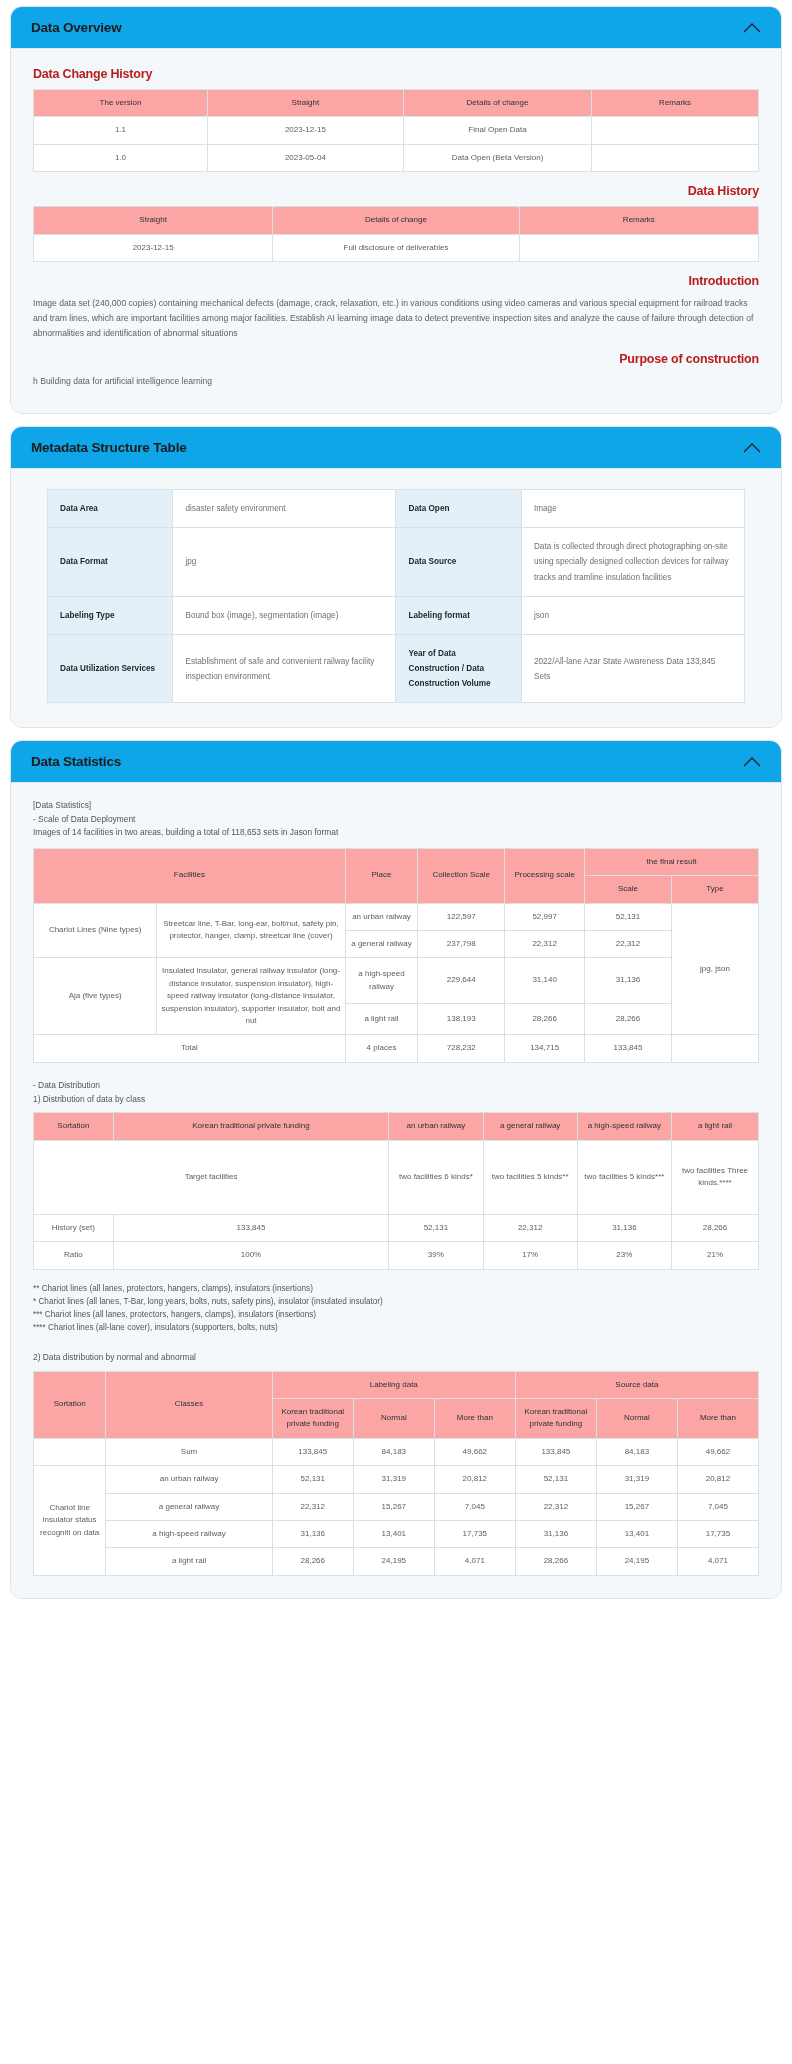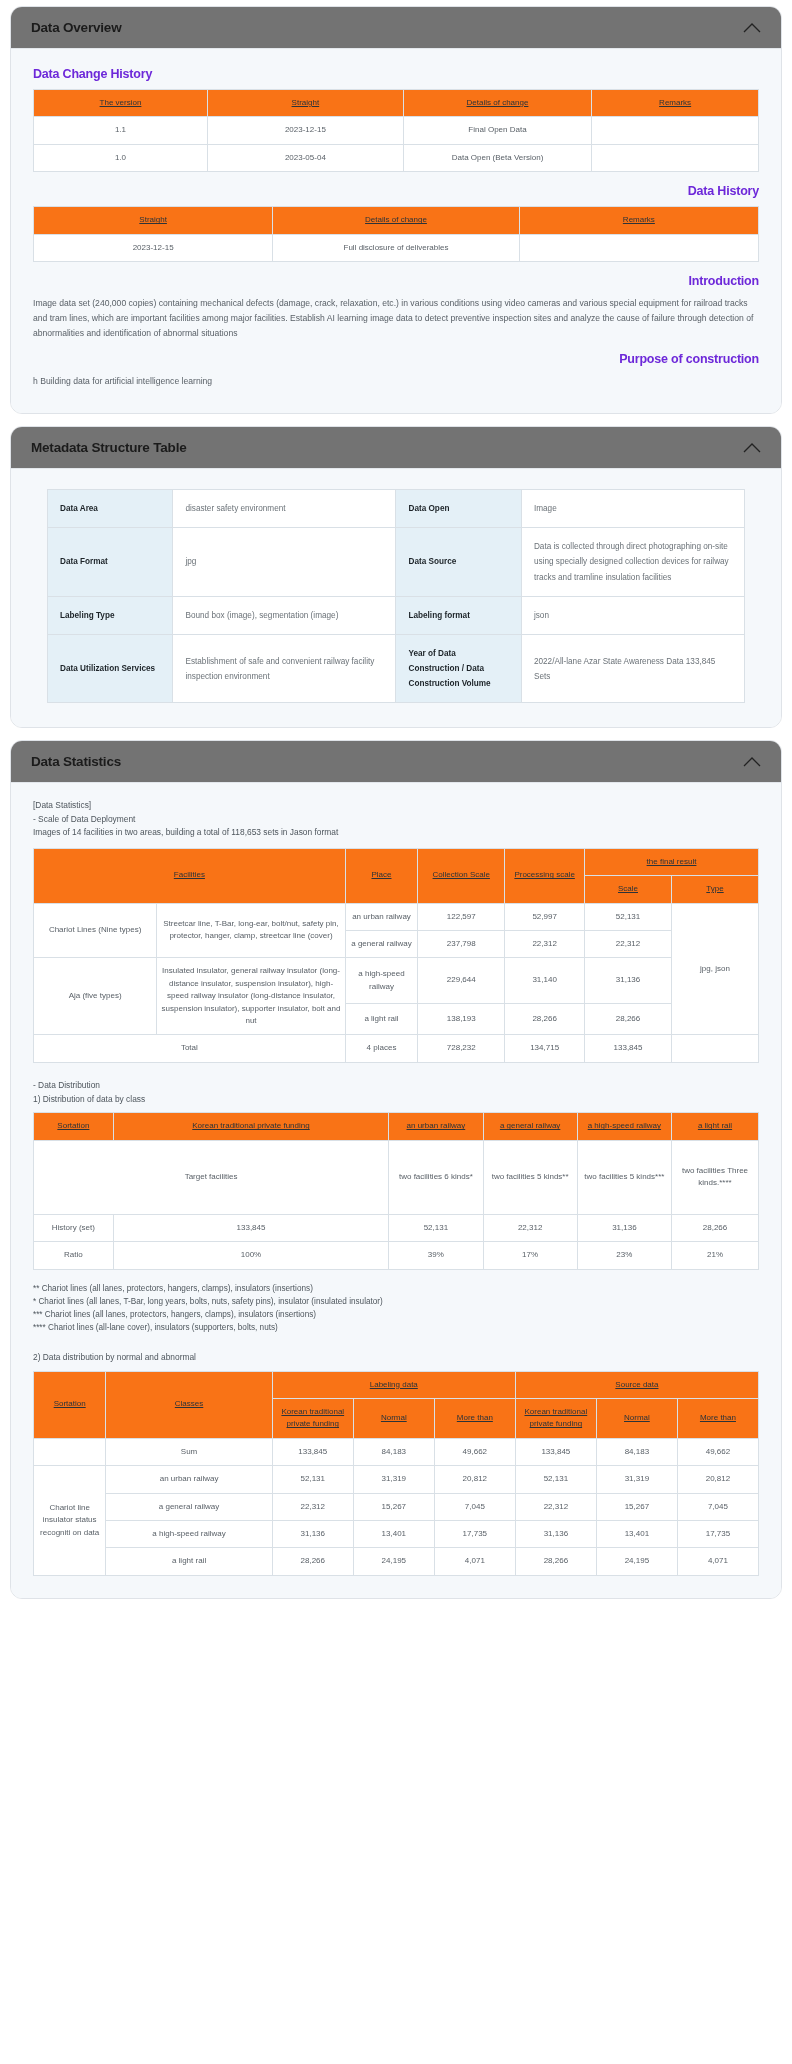--- a/index.html
+++ b/index.html
@@ -19,21 +19,21 @@
     border-radius: 12px;
     background: #ffffff;
     margin-bottom: 12px;
     overflow: hidden;
   }
   .panel-header {
     display: flex;
     align-items: center;
     justify-content: space-between;
     padding: 13px 20px;
-    background: #737373;
+    background: #0ea5e9;
     border-bottom: 1px solid #e3e7ec;
   }
   .panel-title {
     font-size: 13.5px;
     font-weight: bold;
     color: #1b1b1b;
     letter-spacing: -0.2px;
   }
   .chev {
     width: 18px; height: 12px;
@@ -42,21 +42,21 @@
   .chev svg { display:block; }
   .panel-body {
     background: #f5f8fb;
     padding: 16px 22px 22px 22px;
   }
 
   
   h3.sub {
     font-size: 12.5px;
     font-weight: bold;
-    color: #6d28d9;
+    color: #b91c1c;
     margin: 12px 0 8px 0;
     letter-spacing: -0.2px;
   }
   h3.sub.first { margin-top: 2px; }
   p.body-text {
     font-size: 8.6px;
     line-height: 1.72;
     color: #5a6168;
     margin: 0 0 2px 0;
   }
@@ -81,24 +81,23 @@
     font-size: 8px;
     color: #5a6168;
     text-align: center;
     vertical-align: middle;
     padding: 7px 4px;
     line-height: 1.55;
     font-weight: normal;
     word-wrap: break-word;
   }
   table.t th {
-    background: #f97316;
+    background: #fca5a5;
     color: #2d3338;
     font-weight: normal;
-    text-decoration: underline;
   }
   table.t td.blank { background:#ffffff; }
 
   
   table.meta { border-collapse: collapse; width: 100%; table-layout: fixed; }
   table.meta td {
     border: 1px solid #d9e0e6;
     font-size: 8.2px;
     padding: 11px 12px;
     line-height: 1.85;

